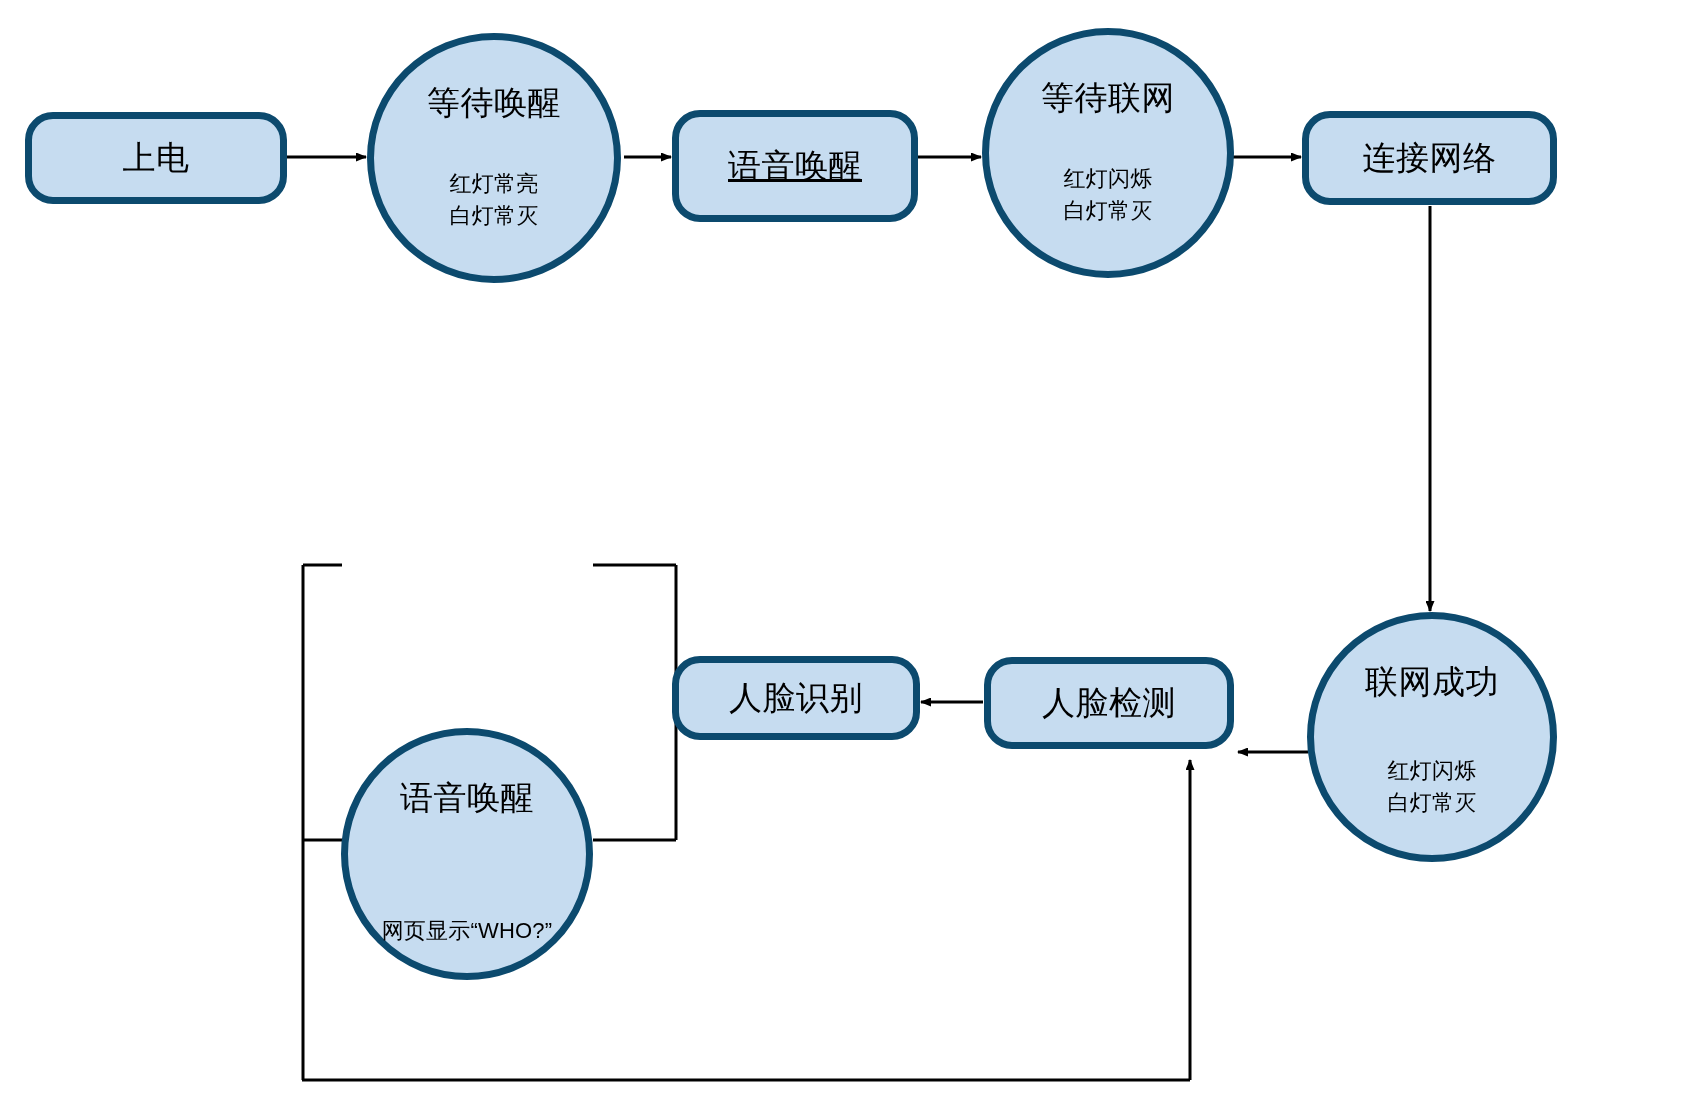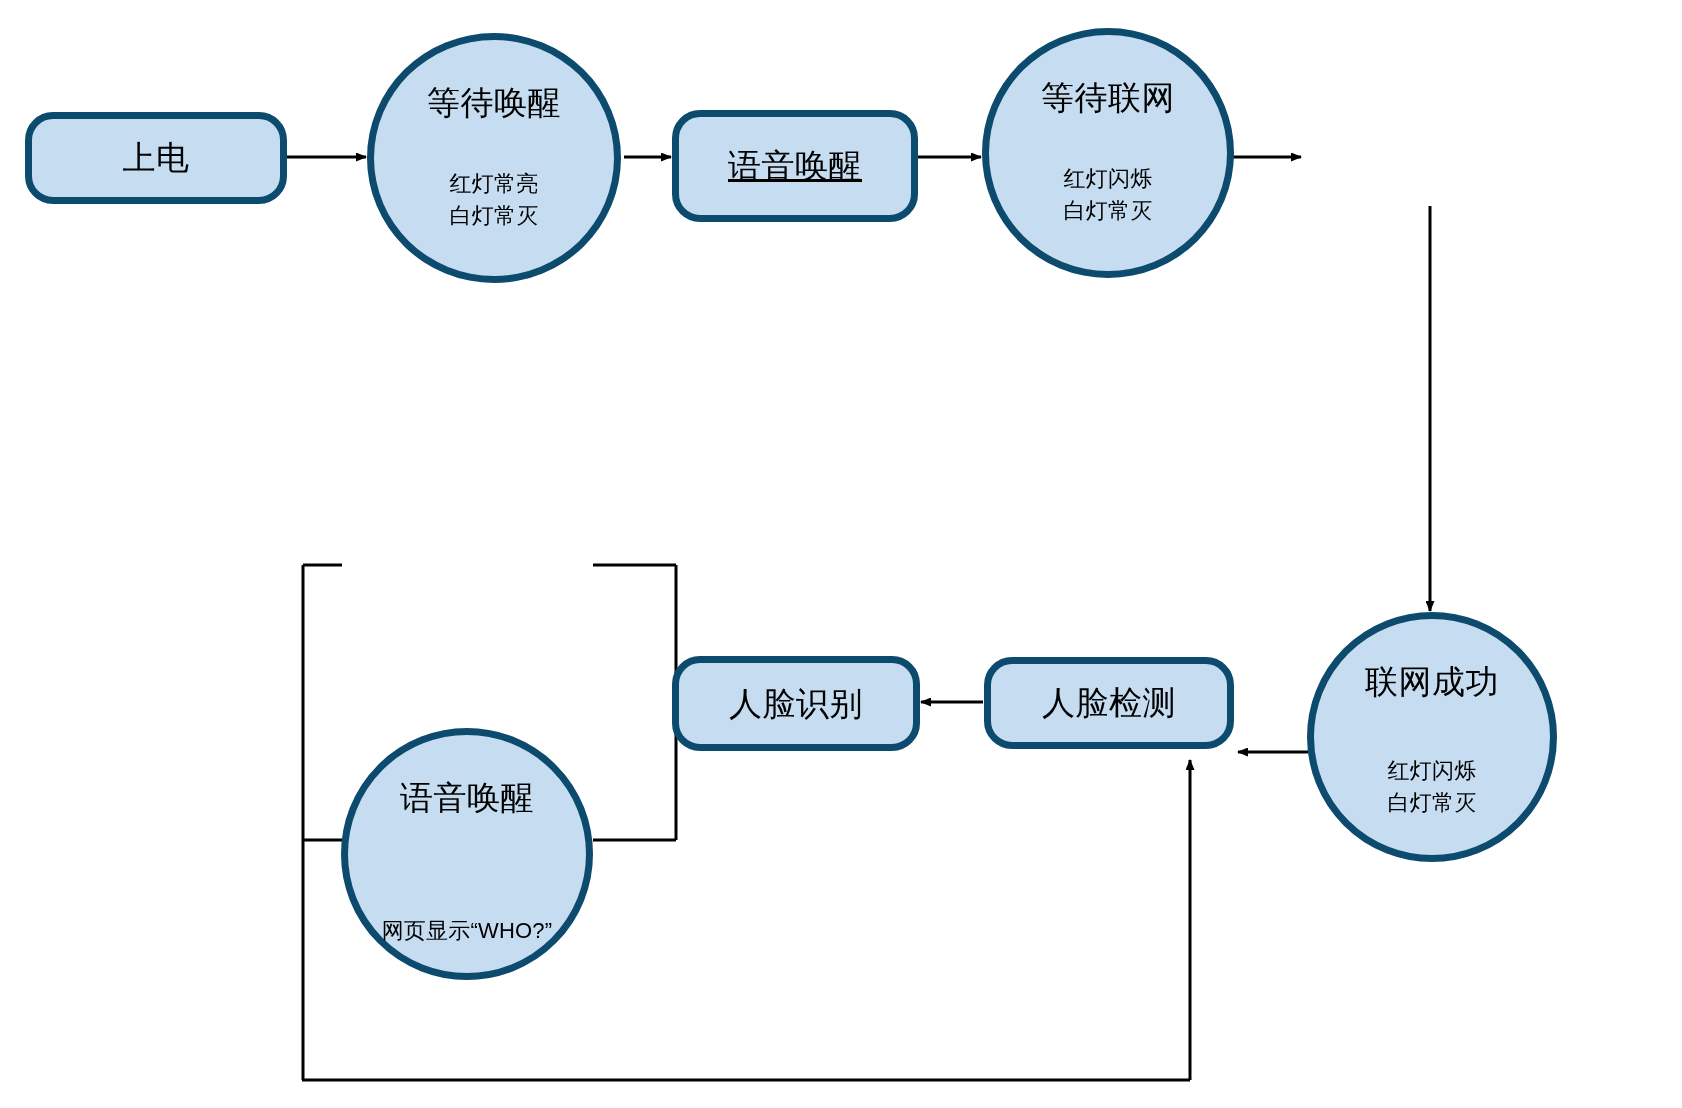--- a/index.html
+++ b/index.html
@@ -128,32 +128,35 @@
   <div class="node box" style="left:672px; top:110px; width:246px; height:112px;text-decoration:underline;">
     <span class="node-title">语音唤醒</span>
   </div>
 
   <div class="node circle c-net-wait" style="left:982px; top:28px; width:252px; height:250px;">
     <span class="node-title">等待联网</span>
     <span class="node-sub">红灯闪烁
 白灯常灭</span>
   </div>
 
+  <div class="node box" style="left:1302px; top:111px; width:255px; height:94px;">
+    <span class="node-title">连接网络</span>
+  </div>
 
   <div class="node circle c-net-ok" style="left:1307px; top:612px; width:250px; height:250px;">
     <span class="node-title">联网成功</span>
     <span class="node-sub">红灯闪烁
 白灯常灭</span>
   </div>
 
   <div class="node box" style="left:984px; top:657px; width:250px; height:92px;">
     <span class="node-title">人脸检测</span>
   </div>
 
-  <div class="node box" style="left:672px; top:656px; width:248px; height:95px;">
+  <div class="node box" style="left:672px; top:656px; width:248px; height:84px;">
     <span class="node-title">人脸识别</span>
   </div>
 
 
   <div class="node circle c-match-fail" style="left:341px; top:728px; width:252px; height:252px;">
     <span class="node-title">语音唤醒</span>
     <span class="node-sub">网页显示“WHO?”</span>
   </div>
 
 </div>

